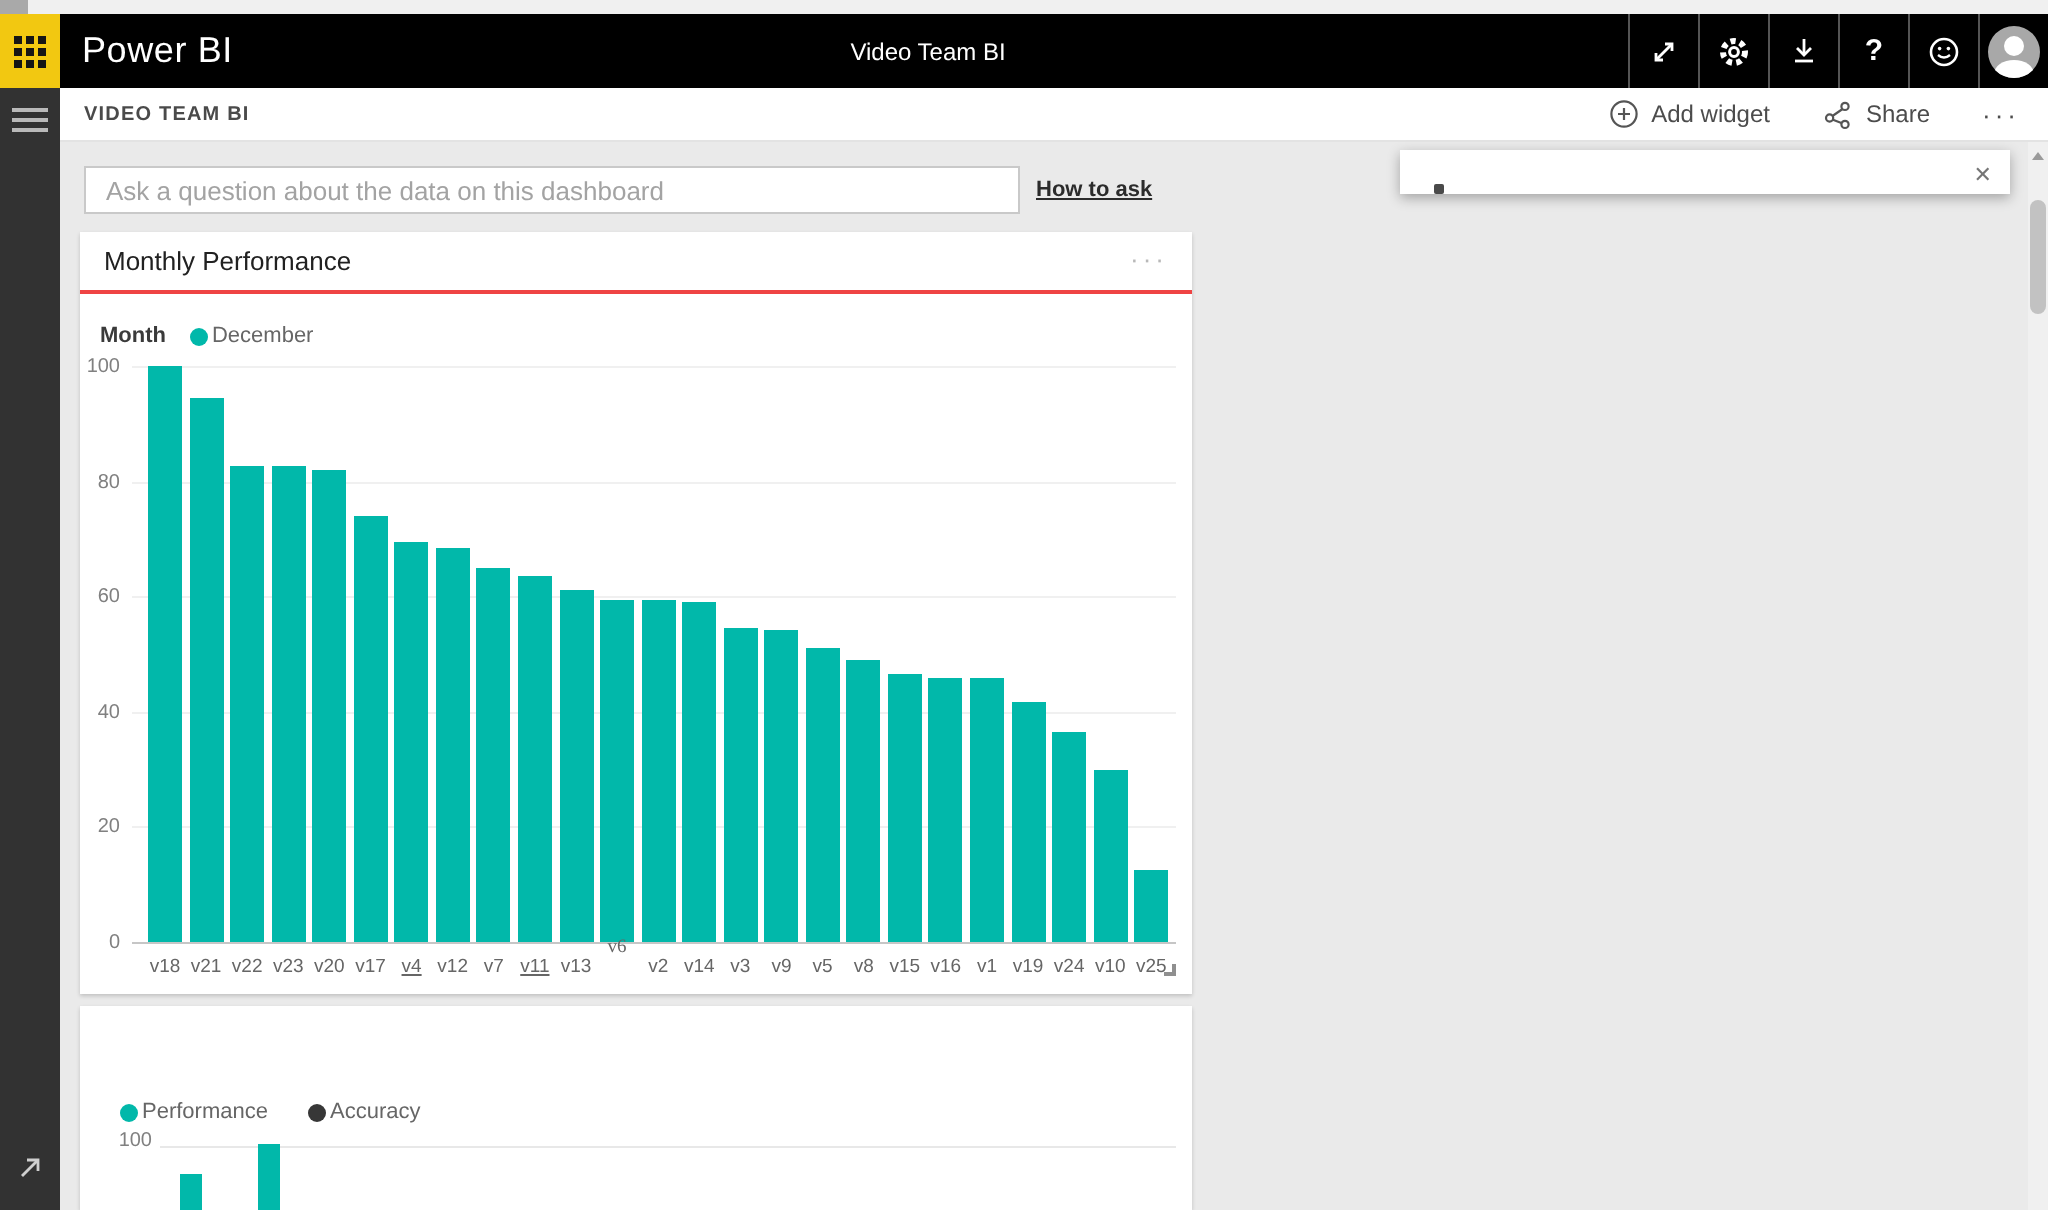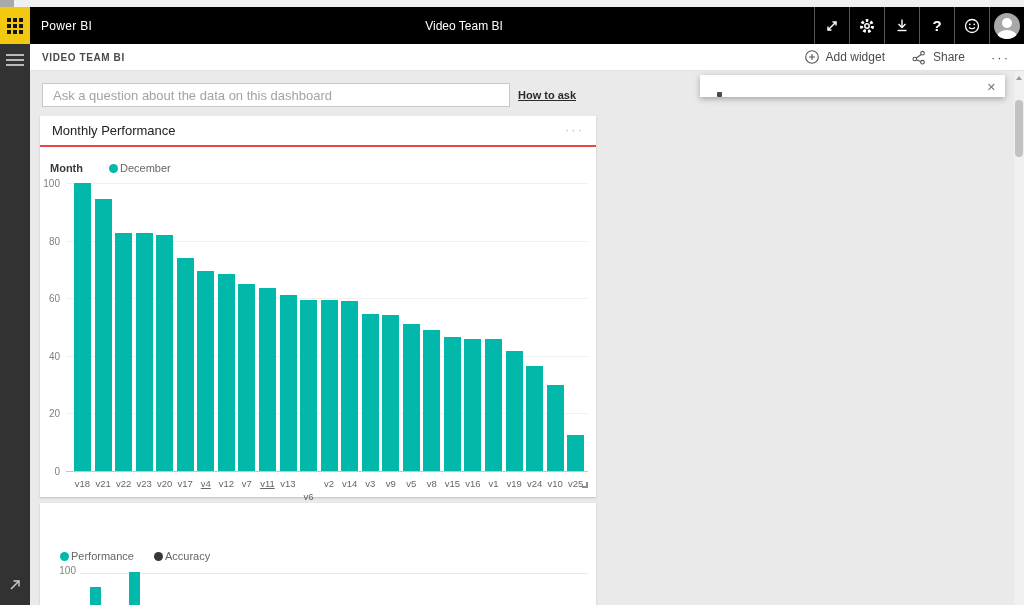--- a/index.html
+++ b/index.html
@@ -8,21 +8,21 @@
 
   
   .top-strip { position:absolute; left:0; top:0; width:1024px; height:7px; background:#f0f0f0; }
   .top-strip .corner { position:absolute; left:0; top:0; width:14px; height:7px; background:#a9a9a9; }
 
   
   .app-bar { position:absolute; left:0; top:7px; width:1024px; height:37px; background:#000; display:flex; align-items:center; }
   .waffle { width:30px; height:37px; background:#f2c811; display:flex; align-items:center; justify-content:center; cursor:pointer; flex:0 0 auto; }
   .waffle-grid { width:16px; height:16px; display:grid; grid-template-columns:repeat(3,1fr); grid-template-rows:repeat(3,1fr); gap:2px; }
   .waffle-grid span { background:#151515; }
-  .brand { color:#fff; font-size:12px; font-weight:300; margin-left:11px; letter-spacing:.3px; white-space:nowrap; }
+  .brand { color:#fff; font-size:18px; font-weight:300; margin-left:11px; letter-spacing:.3px; white-space:nowrap; }
   .appbar-title { position:absolute; left:404px; width:120px; text-align:center; color:#fff; font-size:12px; }
   .appbar-icons { margin-left:auto; display:flex; height:37px; }
   .icon-cell { width:35px; height:37px; display:flex; align-items:center; justify-content:center; border-left:1px solid #555; cursor:pointer; }
   .icon-cell svg { display:block; }
   .help-q { color:#fff; font-size:15px; font-weight:700; }
   .avatar { width:26px; height:26px; border-radius:50%; background:#a8a8a8; position:relative; overflow:hidden; }
   .avatar::before { content:""; position:absolute; left:8px; top:5px; width:10px; height:10px; border-radius:50%; background:#fff; }
   .avatar::after { content:""; position:absolute; left:3px; top:17px; width:20px; height:14px; border-radius:50%; background:#fff; }
 
   
@@ -62,21 +62,21 @@
   .card-header { display:flex; align-items:center; padding:0 12px; border-bottom:2px solid #ef4444; }
   .card-1 .card-header { height:31px; }
   .card-2 .card-header { height:34px; }
   .card-title { font-size:13px; color:#212121; }
   .card-menu { margin-left:auto; color:#b8b8b8; font-size:13px; letter-spacing:2px; cursor:pointer; line-height:0.5; }
 
   .plot { position:absolute; left:0; right:0; bottom:0; }
   .plot-1 { top:31px; }
   .plot-2 { top:34px; height:68px; }
 
-  .legend { position:absolute; display:flex; align-items:center; gap:14px; font-size:11px; color:#666; }
+  .legend { position:absolute; display:flex; align-items:center; font-size:11px; color:#666; }
   .legend-1 { left:10px; top:15px; }
   .legend-2 { left:8px; top:13px; gap:8px; }
   .legend-title { font-weight:700; color:#3a3a3a; }
   .legend-item { display:flex; align-items:center; gap:2px;padding-left:12px; }
   .dot { width:9px; height:9px; border-radius:50%; display:inline-block; }
 
   .gridline { position:absolute; height:1px; background:#f0f0f0; }
   .axisline { position:absolute; height:1px; background:#c6c6c6; }
   .ytick { position:absolute; left:0; width:20px; text-align:right; font-size:10px; color:#808080; }
   .bar { position:absolute; background:#01b8aa; cursor:pointer; }
@@ -246,21 +246,21 @@
         <div class="xcat" style="left: 152.8px; top: 331px; text-decoration: underline;">v4</div>
         <div class="bar" style="left: 177.85px; width: 17px; top: 126.72px; height: 197.28px; background: rgb(1, 184, 170);"></div>
         <div class="xcat" style="left: 173.35px; top: 331px;">v12</div>
         <div class="bar" style="left: 198.4px; width: 17px; top: 136.8px; height: 187.2px; background: rgb(1, 184, 170);"></div>
         <div class="xcat" style="left: 193.9px; top: 331px;">v7</div>
         <div class="bar" style="left: 218.95px; width: 17px; top: 141.12px; height: 182.88px; background: rgb(1, 184, 170);"></div>
         <div class="xcat" style="left: 214.45px; top: 331px; text-decoration: underline;">v11</div>
         <div class="bar" style="left: 239.5px; width: 17px; top: 148.32px; height: 175.68px; background: rgb(1, 184, 170);"></div>
         <div class="xcat" style="left: 235px; top: 331px;">v13</div>
         <div class="bar" style="left: 260.05px; width: 17px; top: 152.64px; height: 171.36px; background: rgb(1, 184, 170);"></div>
-        <div class="xcat" style="left: 255.55px; top: 344px;">v6</div>
+        <div class="xcat" style="left: 255.55px; top: 322px; font-family: Liberation Serif, serif;">v6</div>
         <div class="bar" style="left: 280.6px; width: 17px; top: 152.64px; height: 171.36px; background: rgb(1, 184, 170);"></div>
         <div class="xcat" style="left: 276.1px; top: 331px;">v2</div>
         <div class="bar" style="left: 301.15px; width: 17px; top: 154.08px; height: 169.92px; background: rgb(1, 184, 170);"></div>
         <div class="xcat" style="left: 296.65px; top: 331px;">v14</div>
         <div class="bar" style="left: 321.7px; width: 17px; top: 167.04px; height: 156.96px; background: rgb(1, 184, 170);"></div>
         <div class="xcat" style="left: 317.2px; top: 331px;">v3</div>
         <div class="bar" style="left: 342.25px; width: 17px; top: 168.48px; height: 155.52px; background: rgb(1, 184, 170);"></div>
         <div class="xcat" style="left: 337.75px; top: 331px;">v9</div>
         <div class="bar" style="left: 362.8px; width: 17px; top: 177.12px; height: 146.88px; background: rgb(1, 184, 170);"></div>
         <div class="xcat" style="left: 358.3px; top: 331px;">v5</div>

